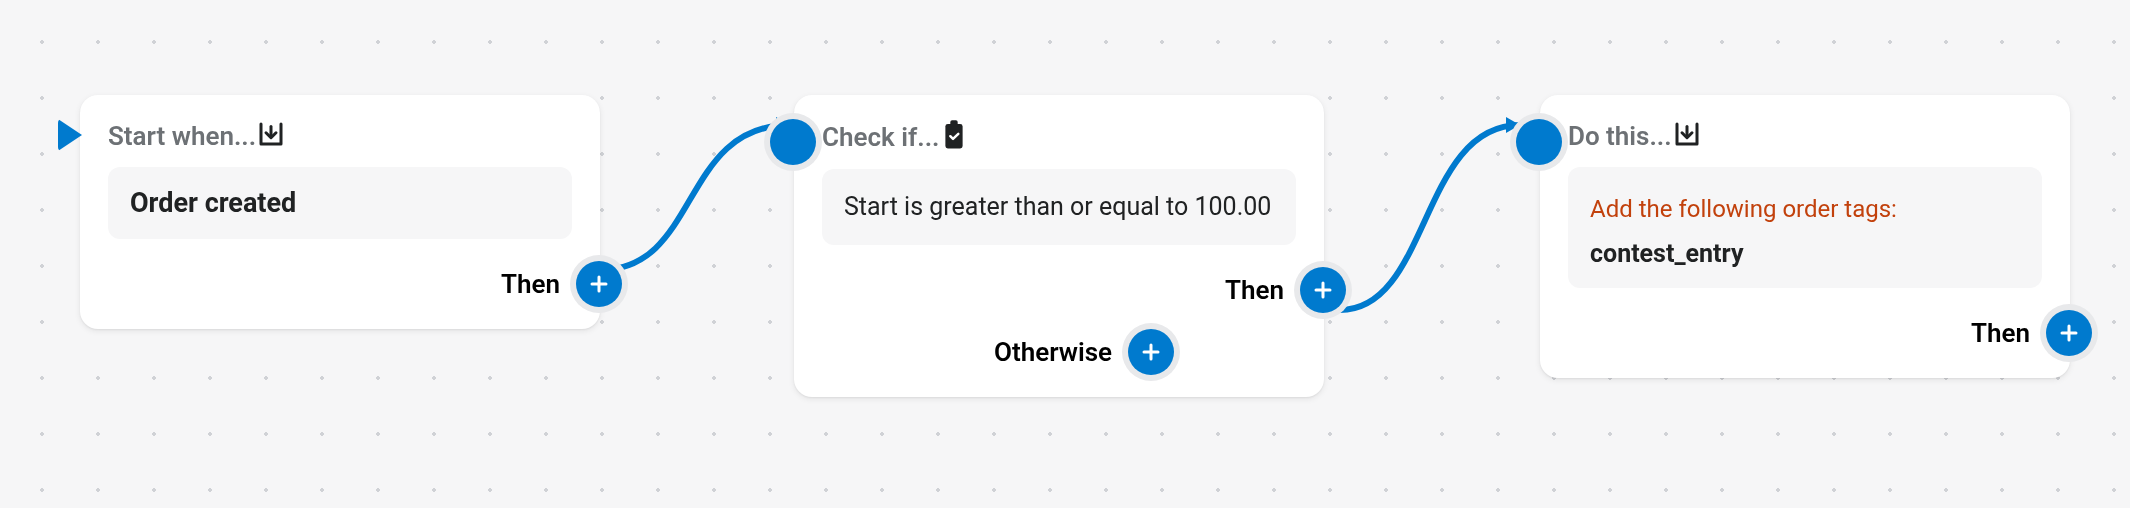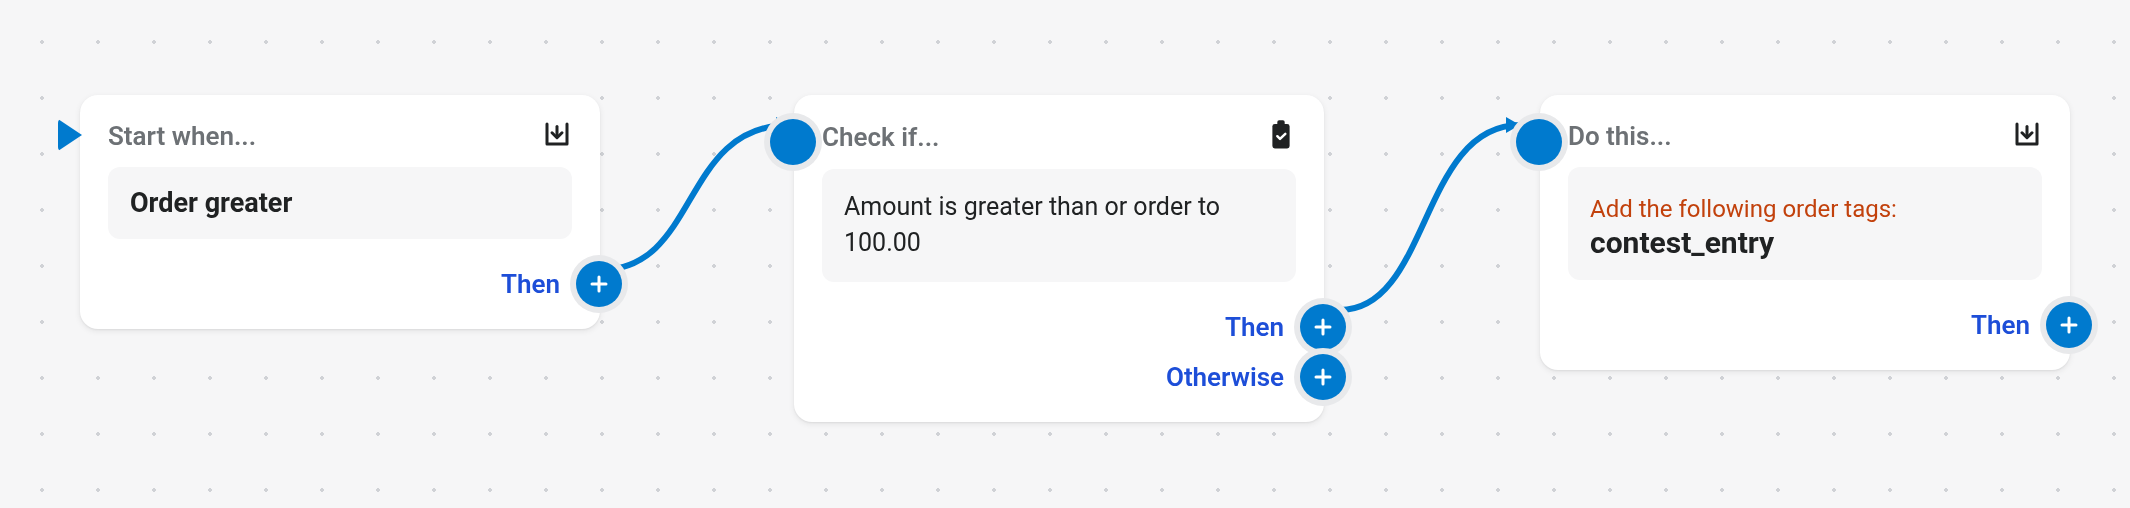--- a/index.html
+++ b/index.html
@@ -23,21 +23,21 @@
     position: absolute;
     background: #ffffff;
     border-radius: 18px;
     box-shadow: 0 2px 6px rgba(0,0,0,0.08), 0 1px 2px rgba(0,0,0,0.06);
     padding: 24px 28px 22px 28px;
   }
 
   .card-header {
     display: flex;
     align-items: center;
-    justify-content: space-between;
+    justify-content: flex-start;
     margin-bottom: 14px;
   }
   .card-title {
     font-size: 26px;
     font-weight: 600;
     color: #6d7175;
   }
   .card-icon { flex: 0 0 auto; }
 
   .content-box {
@@ -62,25 +62,25 @@
     margin-top: 8px;
   }
 
   .port-row {
     display: flex;
     align-items: center;
     justify-content: flex-end;
     gap: 16px;
     margin-top: 22px;
   }
-  .port-row + .port-row { margin-top: 4px; }
+  .port-row + .port-row { margin-top: 16px; justify-content: center; }
   .port-label {
     font-size: 26px;
     font-weight: 600;
-    color: #1d4ed8;
+    color: #000000;
   }
   .port-btn {
     width: 46px; height: 46px;
     border-radius: 50%;
     background: #007ace;
     display: flex; align-items: center; justify-content: center;
     box-shadow: 0 0 0 6px #e8e9eb;
     position: relative;
     margin-right: -50px;
   }
@@ -135,21 +135,21 @@
       <div class="card-title">Start when...</div>
       <span class="card-icon">
         <svg width="30" height="30" viewBox="0 0 24 24" fill="none" stroke="#202223" stroke-width="2.4" stroke-linecap="round" stroke-linejoin="round">
           <path d="M4 4v16h16V4"></path>
             <path d="M12 6v8"></path>
             <path d="M8 11l4 4 4-4"></path>
         </svg>
       </span>
     </div>
     <div class="content-box">
-      <div class="content-strong">Order greater</div>
+      <div class="content-strong">Order created</div>
     </div>
     <div class="port-row">
       <span class="port-label">Then</span>
       <span class="port-btn">
         <svg width="24" height="24" viewBox="0 0 24 24">
             <path d="M12 5v14M5 12h14" stroke="#fff" stroke-width="3" stroke-linecap="round"></path>
           </svg>
       </span>
     </div>
   </div>
@@ -160,21 +160,21 @@
       <div class="card-title">Check if...</div>
       <span class="card-icon">
         <svg width="30" height="32" viewBox="0 0 24 26" fill="#202223">
           <rect x="5" y="4" width="14" height="20" rx="2"></rect>
             <rect x="9" y="1" width="6" height="5" rx="1.5"></rect>
           <path d="M9 14l2.2 2.2L15.5 12" stroke="#fff" stroke-width="2" fill="none" stroke-linecap="round" stroke-linejoin="round"></path>
         </svg>
       </span>
     </div>
     <div class="content-box">
-      <div class="content-text">Amount is greater than or order to 100.00</div>
+      <div class="content-text">Start is greater than or equal to 100.00</div>
     </div>
     <div class="port-row">
       <span class="port-label">Then</span>
       <span class="port-btn">
         <svg width="24" height="24" viewBox="0 0 24 24">
             <path d="M12 5v14M5 12h14" stroke="#fff" stroke-width="3" stroke-linecap="round"></path>
           </svg>
       </span>
     </div>
     <div class="port-row">
@@ -194,21 +194,21 @@
       <span class="card-icon">
         <svg width="30" height="30" viewBox="0 0 24 24" fill="none" stroke="#202223" stroke-width="2.4" stroke-linecap="round" stroke-linejoin="round">
           <path d="M4 4v16h16V4"></path>
             <path d="M12 6v8"></path>
             <path d="M8 11l4 4 4-4"></path>
         </svg>
       </span>
     </div>
     <div class="content-box">
       <div class="content-sub">Add the following order tags:</div>
-      <div class="content-strong" style="font-size:30px; margin-top:2px;">contest_entry</div>
+      <div class="content-strong" style="font-size:25px; margin-top:16px;">contest_entry</div>
     </div>
     <div class="port-row">
       <span class="port-label">Then</span>
       <span class="port-btn">
         <svg width="24" height="24" viewBox="0 0 24 24">
             <path d="M12 5v14M5 12h14" stroke="#fff" stroke-width="3" stroke-linecap="round"></path>
           </svg>
       </span>
     </div>
   </div>

